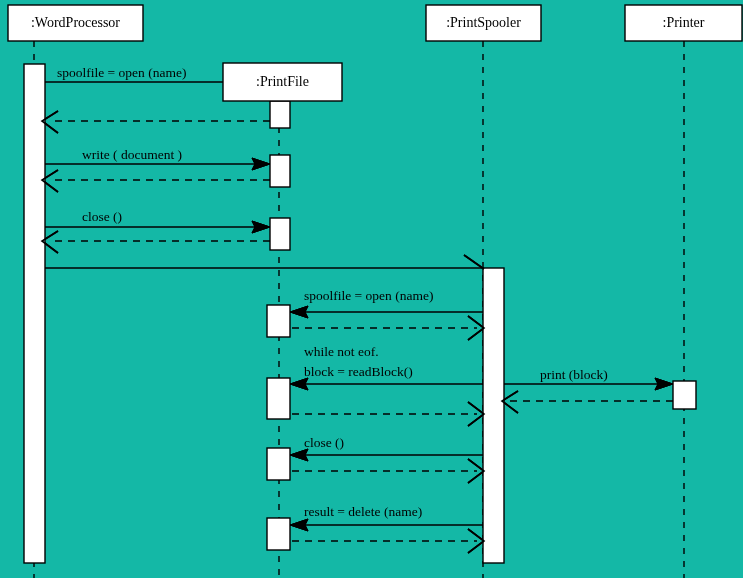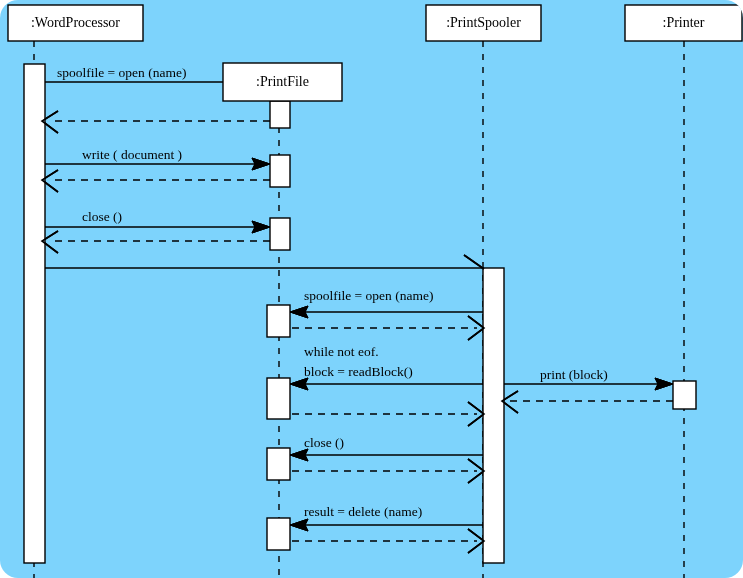--- a/index.html
+++ b/index.html
@@ -7,23 +7,22 @@
     padding: 0;
     background: #ffffff;
   }
   body {
     font-family: "Liberation Serif", "DejaVu Serif", serif;
   }
   #diagram-root {
     position: relative;
     width: 743px;
     height: 578px;
-    background: #7dd3fc;
+    background: #14b8a6;
     overflow: hidden;
-    border-radius: 18px;
   }
   #diagram-svg {
     position: absolute;
     top: 0;
     left: 0;
     width: 743px;
     height: 578px;
   }
   .obj-box {
     fill: #ffffff;

